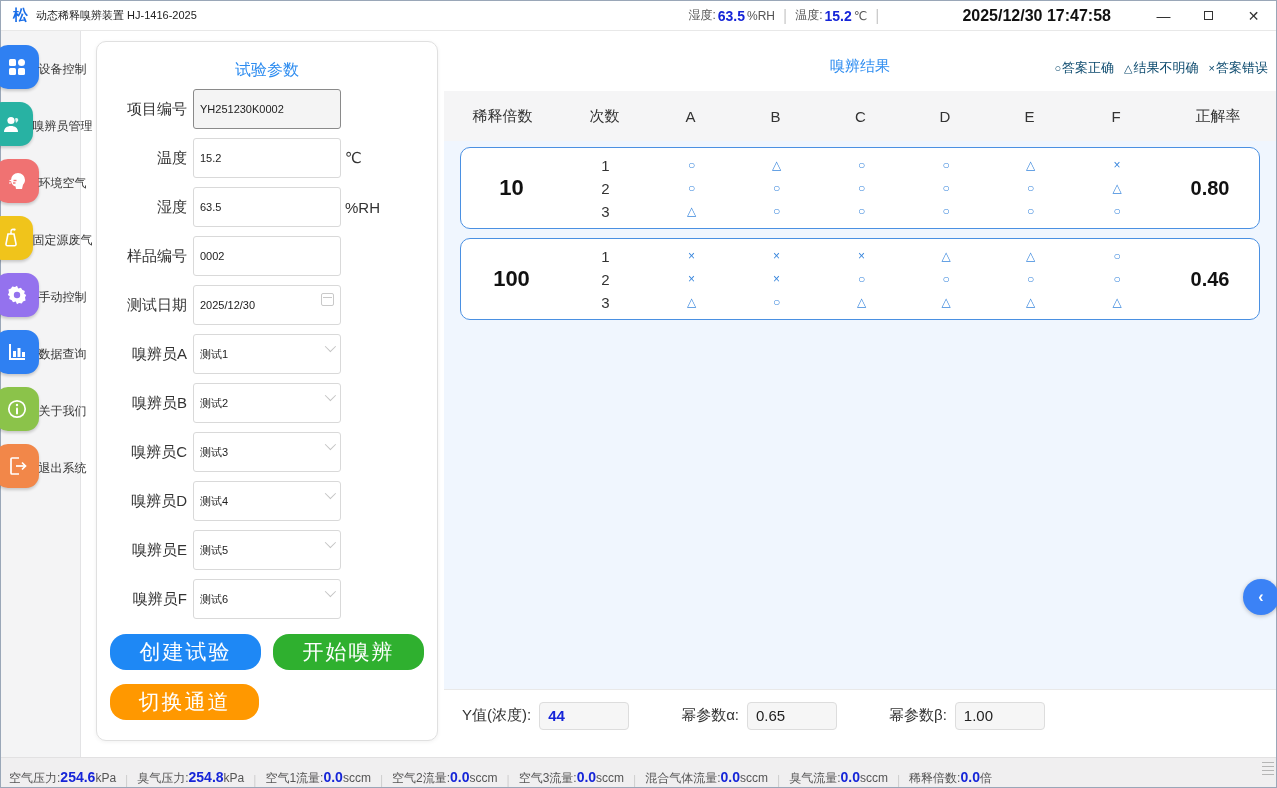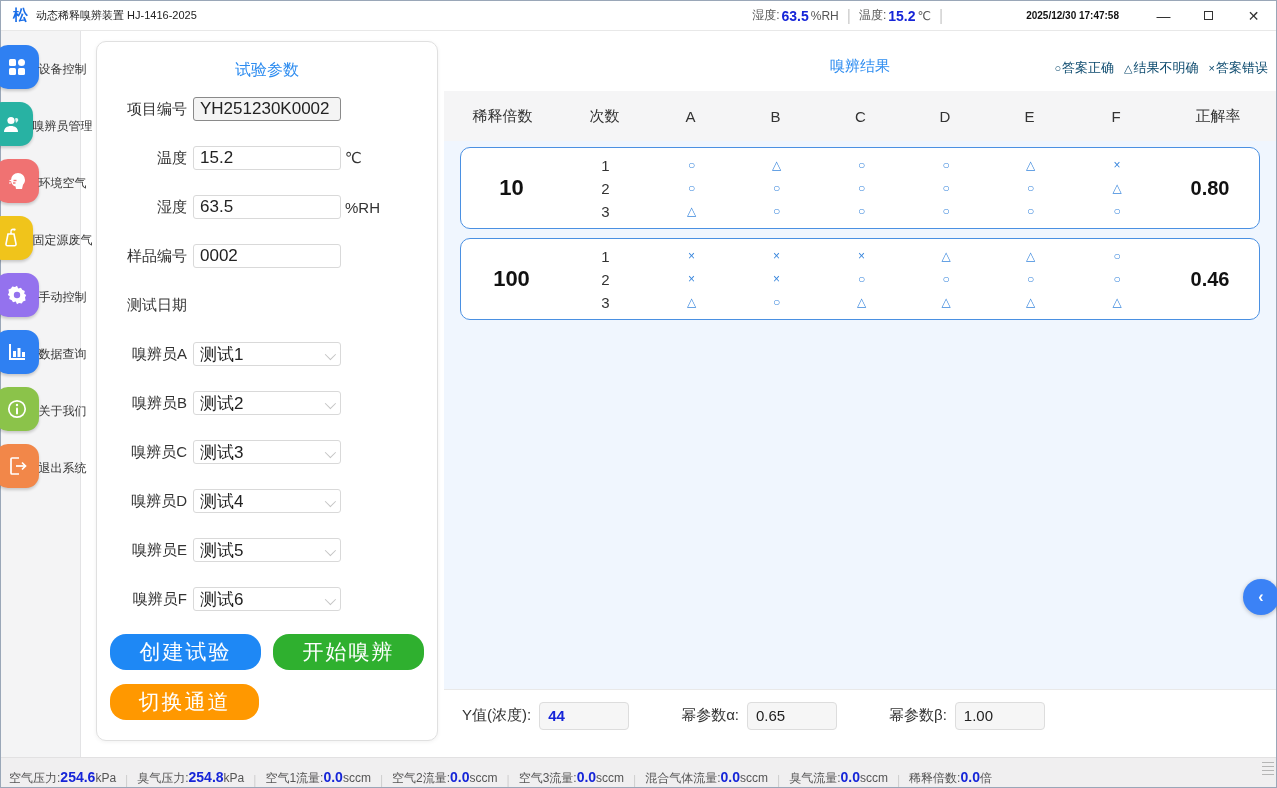--- a/index.html
+++ b/index.html
@@ -12,21 +12,21 @@
 
   
   .titlebar { position:absolute; left:0; top:0; width:100%; height:30px; background:#fff;
     display:flex; align-items:center; border-bottom:1px solid #e8e8e8; }
   .app-icon { color:#1a6ee8; font-weight:bold; font-size:15px; margin:0 8px 0 12px; }
   .app-title { font-size:11px; color:#222; }
   .tb-right { margin-left:auto; display:flex; align-items:center; height:100%; }
   .tb-env { display:flex; align-items:center; font-size:12px; color:#555; }
   .tb-env b { color:#1625d8; font-size:14px; margin:0 2px; }
   .tb-sep { color:#ccc; margin:0 8px; }
-  .tb-datetime { font-size:10px; font-weight:bold; color:#111; margin:0 22px 0 75px; }
+  .tb-datetime { font-size:16px; font-weight:bold; color:#111; margin:0 30px 0 75px; }
   .winbtn { width:45px; height:29px; display:flex; align-items:center; justify-content:center;
     font-size:14px; color:#333; cursor:default; }
   .winbtn .sq { width:9px; height:9px; border:1px solid #333; display:inline-block; }
 
   
   .sidebar { position:absolute; left:0; top:30px; width:80px; bottom:30px;
     background:#f4f4f5; border-right:1px solid #e3e3e5; display:flex; flex-direction:column;
     align-items:center; padding-top:14px; }
   .side-item { display:flex; flex-direction:row; align-items:center; margin-bottom:13px; cursor:pointer; }
   .side-ico { width:44px; height:44px; border-radius:13px; display:flex; align-items:center;
@@ -34,22 +34,22 @@
   .side-ico svg { width:24px; height:24px; }
   .side-label { font-size:12px; color:#333; margin-top:4px; white-space:nowrap; }
 
   
   .params-card { position:absolute; left:95px; top:40px; width:342px; height:700px;
     background:#fff; border:1px solid #e0e0e0; border-radius:10px; box-shadow:0 1px 4px rgba(0,0,0,.06);
     padding-top:18px; }
   .params-title { text-align:center; color:#2d8cf0; font-size:16px; margin-bottom:14px; }
   .f-row { display:flex; align-items:center; height:28px; margin:0 0 21px 0; }
   .f-label { width:96px; text-align:right; font-size:15px; color:#333; padding-right:6px; white-space:nowrap; }
-  .f-input { position:relative; width:148px; height:24px; border:1px solid #d9d9d9; border-radius:3px;
-    background:#fff; display:flex; align-items:center; padding:0 6px; font-size:17px; color:#222; }
+  .f-input { position:relative; width:148px; height:40px; border:1px solid #d9d9d9; border-radius:3px;
+    background:#fff; display:flex; align-items:center; padding:0 6px; font-size:11px; color:#222; }
   .f-input.focused { border-color:#8a8a8a; background:#f4f4f4; }
   .f-unit { font-size:15px; color:#333; margin-left:4px; }
   .chev { position:absolute; right:7px; top:9px; width:8px; height:8px;
     border-right:1.5px solid #c4c4c4; border-bottom:1.5px solid #c4c4c4; transform:rotate(45deg) translateY(-2px); }
   .cal-ico { position:absolute; right:6px; top:7px; width:13px; height:13px;
     border:1px solid #c9c9c9; border-radius:2px; }
   .cal-ico::before { content:""; position:absolute; left:1px; right:1px; top:3px; height:1px; background:#c9c9c9; }
   .btn-area { margin-top:8px; padding:0 13px; }
   .btn { height:36px; border-radius:16px; color:#fff; font-size:21px; display:flex;
     align-items:center; justify-content:center; cursor:pointer; letter-spacing:2px; }
@@ -259,20 +259,24 @@
       <span class="f-unit">%RH</span>
     </div>
 
     <div class="f-row">
       <span class="f-label">样品编号</span>
       <span class="f-input">0002</span>
     </div>
 
     <div class="f-row">
       <span class="f-label">测试日期</span>
+      <span class="f-input">
+          <span>2025/12/30</span>
+          <span class="cal-ico"></span>
+        </span>
     </div>
 
     <div class="f-row">
       <span class="f-label">嗅辨员A</span>
       <span class="f-input">
           <span>测试1</span>
           <span class="chev"></span>
         </span>
     </div>
 

